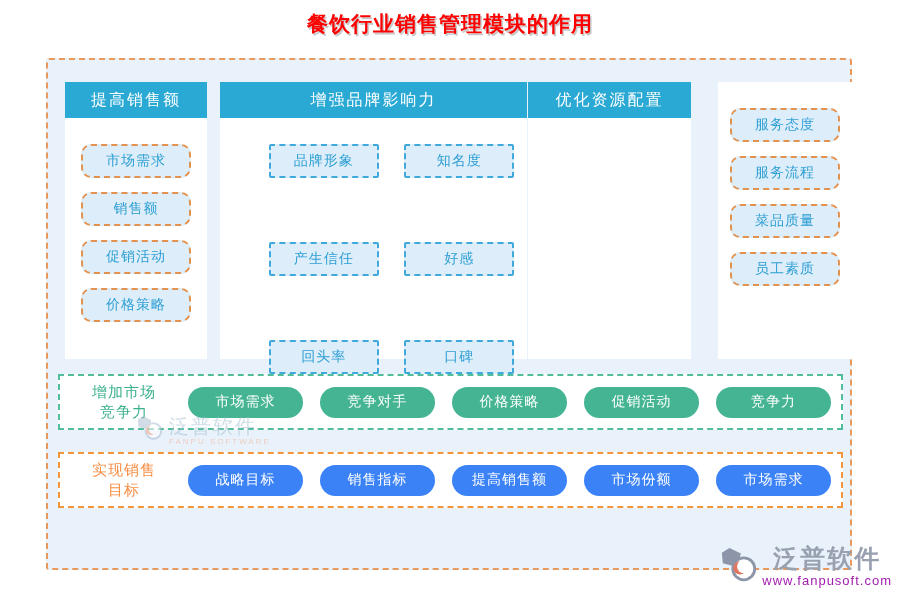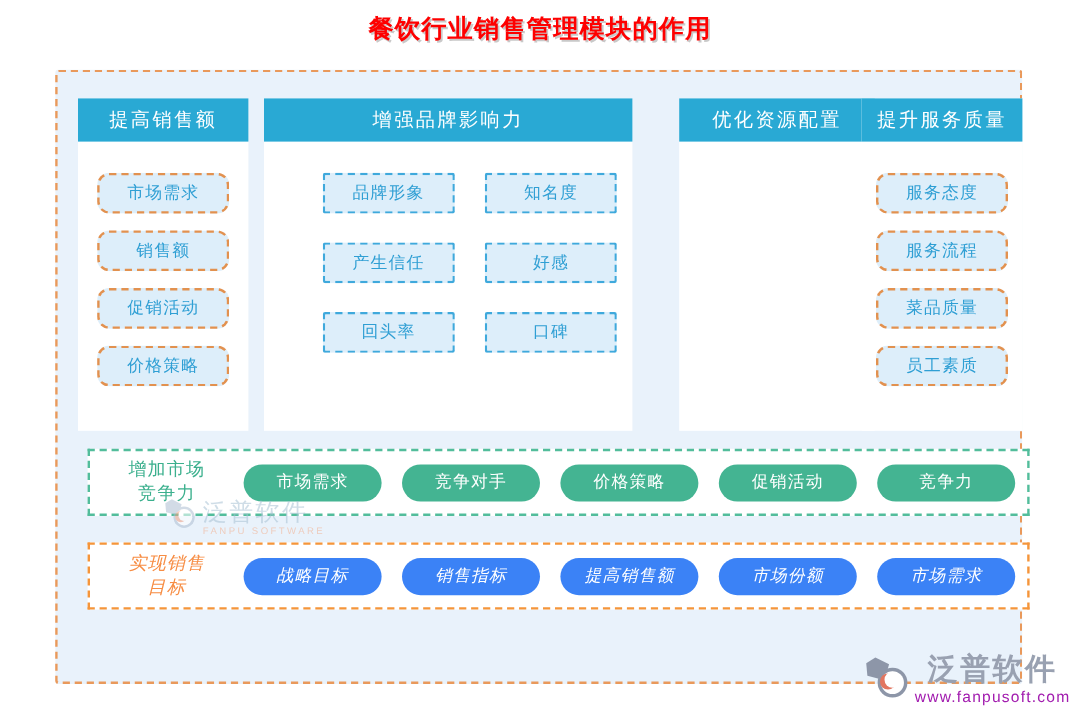--- a/index.html
+++ b/index.html
@@ -18,47 +18,47 @@
     position:absolute;left:46px;top:58px;width:806px;height:512px;
     border:2px dashed #e9995b;border-radius:3px;
     background:#e9f2fb;
     box-sizing:border-box;
   }
   .panel{
     position:absolute;top:22px;height:277px;background:#ffffff;
   }
   #col1{left:17px;width:142px;}
   #col2{left:172px;width:307px;}
-  #col3{left:518px;width:163px;text-align:right;}
+  #col3{left:480px;width:163px;text-align:right;}
   #col4{left:670px;width:134px;}
   .panel-header{
     height:36px;background:#29a9d4;color:#ffffff;
     display:flex;align-items:center;justify-content:center;
     font-size:16px;letter-spacing:2px;
     font-family:"Liberation Serif","DejaVu Serif",serif;
   }
   .items-v{display:flex;flex-direction:column;align-items:center;padding-top:26px;gap:14px;}
   .items-grid{
     display:grid;grid-template-columns:1fr 1fr;justify-items:center;
-    padding-top:26px;row-gap:24px;padding-left:36px;
+    padding-top:26px;row-gap:64px;padding-left:36px;
   }
   .item{
     width:106px;height:30px;box-sizing:content-box;
     display:flex;align-items:center;justify-content:center;
     background:#ddeefa;color:#2f9fd4;font-size:14px;letter-spacing:1px;
   }
   .item.orange{border:2px dashed #e2914f;border-radius:10px;}
   .item.blue{border:2px dashed #3fa9dc;border-radius:2px;}
   .band{
-    position:absolute;left:25px;width:785px;height:56px;
+    position:absolute;left:10px;width:785px;height:56px;
     background:#ffffff;display:flex;align-items:center;
     box-sizing:border-box;
   }
   .band.green{top:314px;border:2px dashed #52bd9b;}
-  .band.orangeb{top:392px;border:2px dashed #f5953a;font-style:italic;}
+  .band.orangeb{top:392px;border:2px dashed #f5953a;}
   .band-label{
     width:128px;flex:none;text-align:center;font-size:15px;line-height:20px;letter-spacing:1px;
   }
   .band.green .band-label{color:#3cb08e;}
   .band.orangeb .band-label{color:#f78d44;}
   .pills{flex:1;display:flex;justify-content:space-between;padding-right:10px;}
   .pill{
     width:115px;height:31px;border-radius:16px;color:#ffffff;font-size:14px;
     display:flex;align-items:center;justify-content:center;letter-spacing:1px;
   }
@@ -105,21 +105,20 @@
       <div class="item blue">回头率</div>
       <div class="item blue">口碑</div>
     </div>
   </div>
 
   <div class="panel" id="col3">
     <div class="panel-header">优化资源配置</div>
   </div>
 
   <div class="panel" id="col4">
-    <div class="panel-header">提升服务质量</div>
     <div class="items-v">
       <div class="item orange">服务态度</div>
       <div class="item orange">服务流程</div>
       <div class="item orange">菜品质量</div>
       <div class="item orange">员工素质</div>
     </div>
   </div>
 
   <div class="band green">
     <div class="band-label">

